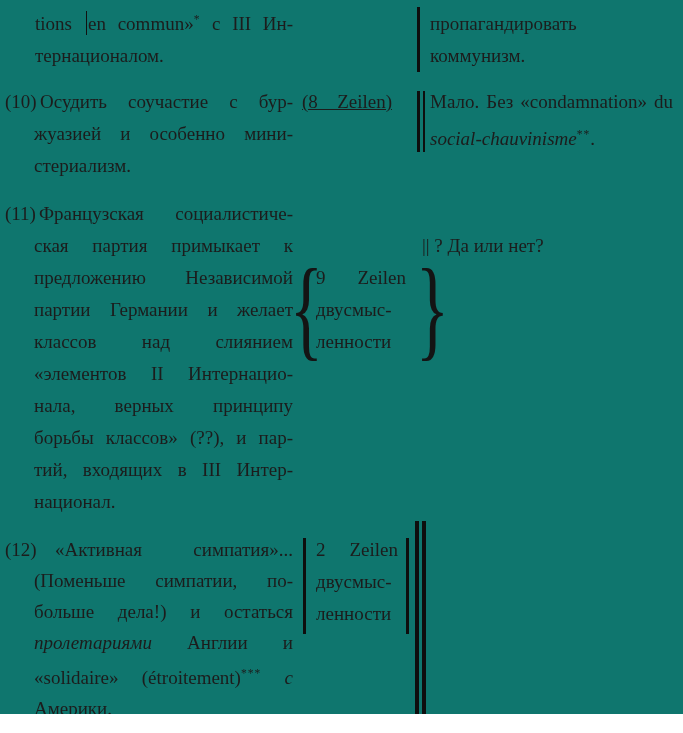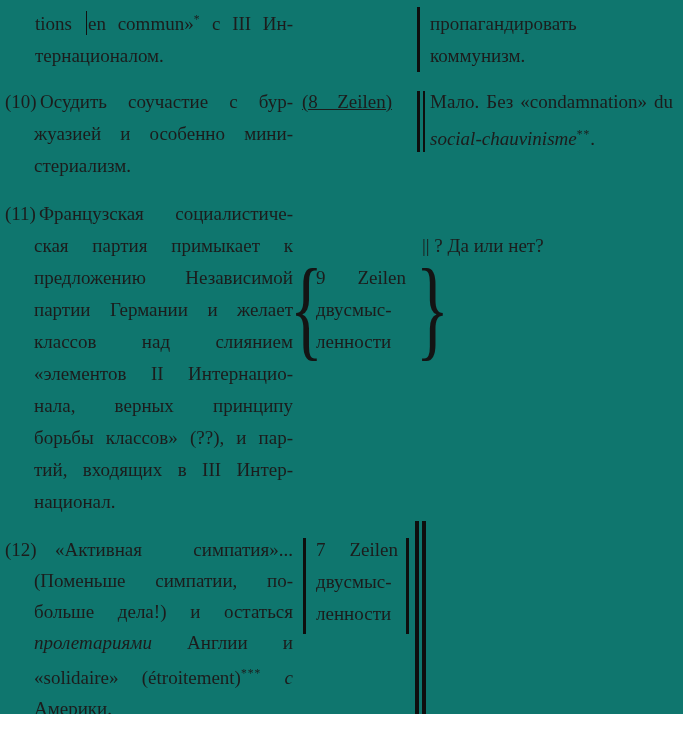--- a/index.html
+++ b/index.html
@@ -83,21 +83,21 @@
     <div class="line just" style="text-indent:21px;">«Активная симпатия»...</div>
     <div class="line just">(Поменьше симпатии, по-</div>
     <div class="line just">больше дела!) и остаться</div>
     <div class="line just"><span class="it">пролетариями</span><span> Англии и</span></div>
     <div class="line just"><span>«solidaire» (étroitement)</span><span class="sup">***</span><span class="it"> с</span></div>
     <div class="line">Америки.</div>
   </div>
 
   <div class="vbar" style="left:303px;top:538px;width:2.5px;height:96px;"></div>
   <div class="abs" style="left:316px;top:534px;width:82px;">
-    <div class="line just">7 Zeilen</div>
+    <div class="line just">2 Zeilen</div>
     <div class="line">двусмыс-</div>
     <div class="line">ленности</div>
   </div>
   <div class="vbar" style="left:406px;top:538px;width:2.5px;height:96px;"></div>
 
   <div class="vbar" style="left:415px;top:521px;width:3.5px;height:212px;"></div>
   <div class="vbar" style="left:422px;top:521px;width:3.5px;height:212px;"></div>
 
 
 </div>

